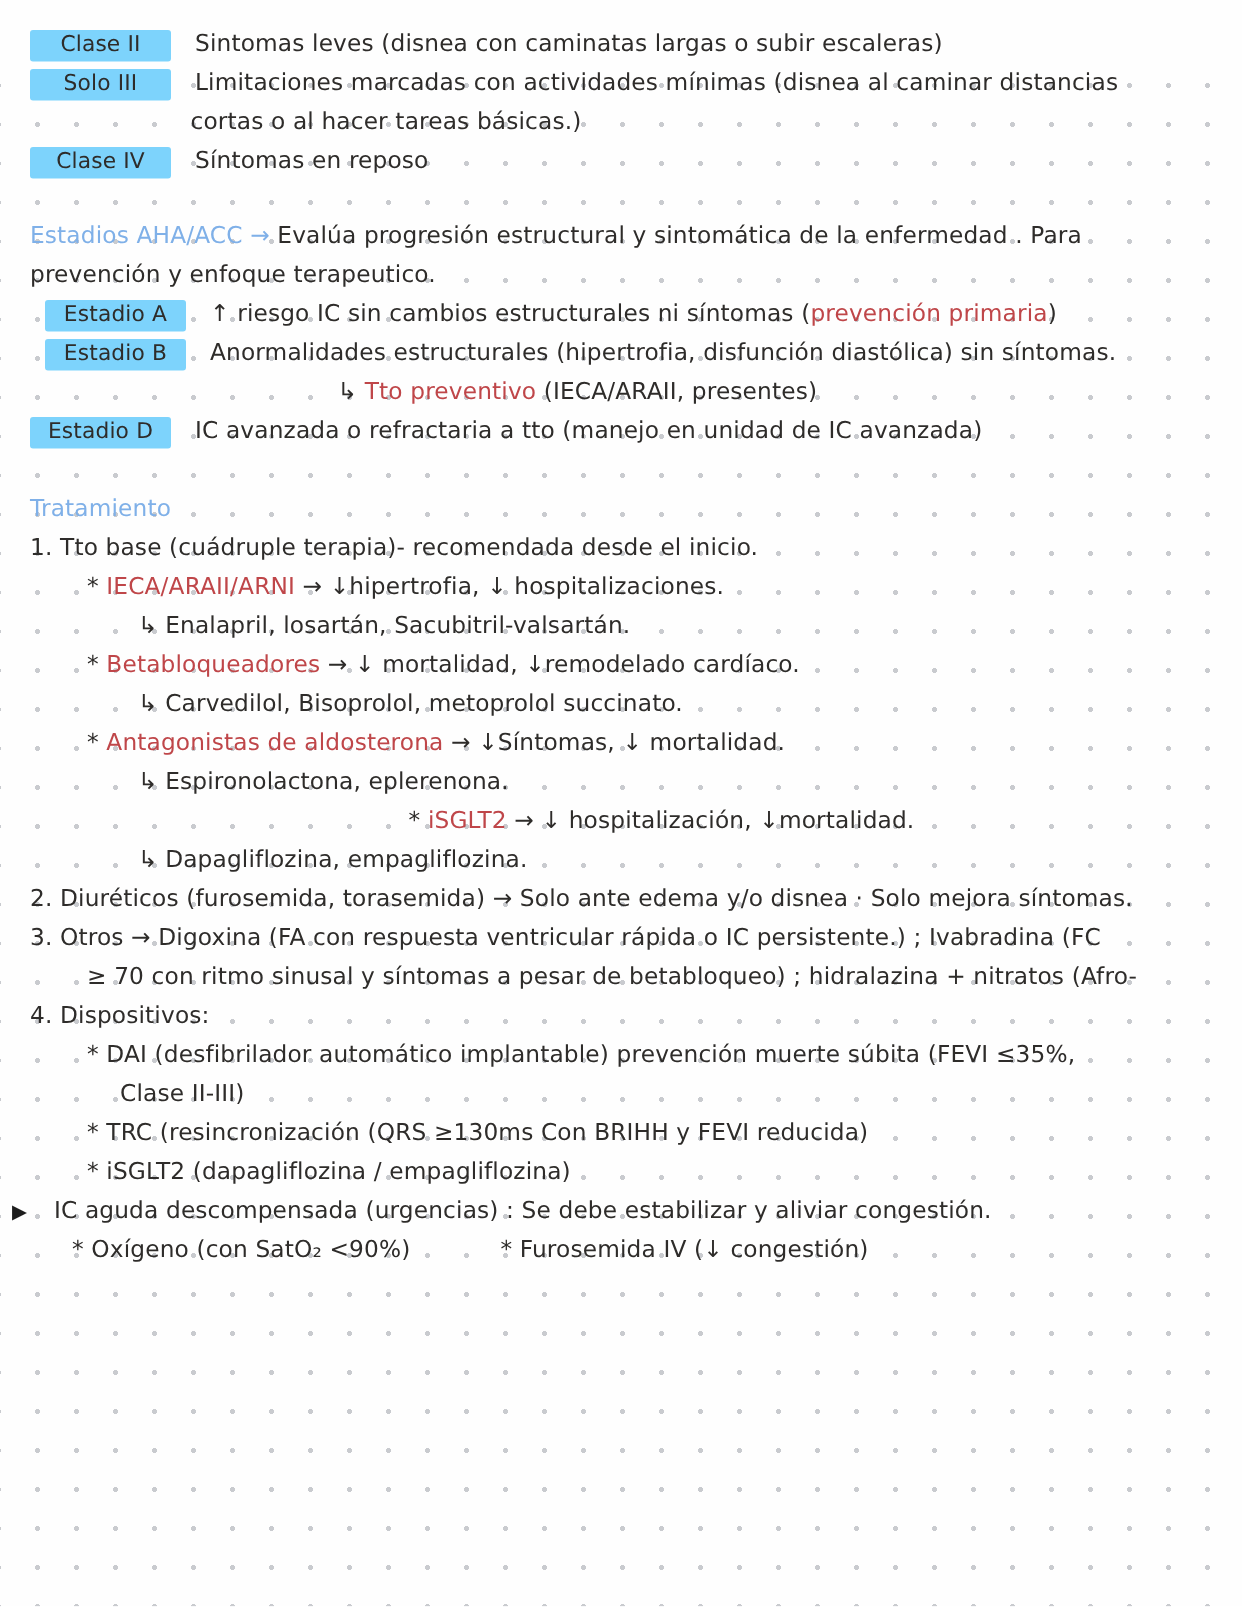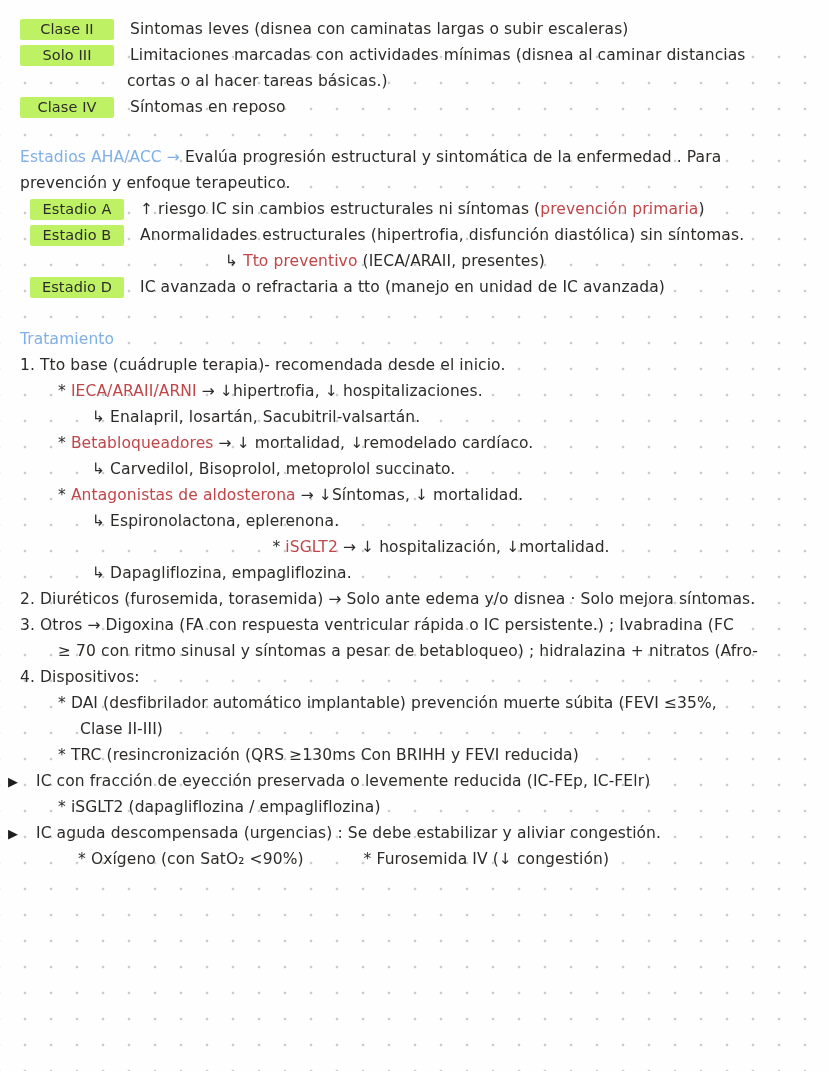--- a/index.html
+++ b/index.html
@@ -26,21 +26,21 @@
   }
   .line {
     height: 26px;
     line-height: 26px;
     white-space: nowrap;
     font-size: 15.5px;
     letter-spacing: 0.1px;
   }
   .chip {
     display: inline-block;
-    background: #bef264;
+    background: #7dd3fc;
     min-width: 94px;
     height: 21px;
     line-height: 21px;
     text-align: center;
     border-radius: 2px;
     margin-right: 16px;
     padding: 0 4px;
     font-size: 14.5px;
     box-sizing: border-box;
   }
@@ -63,36 +63,35 @@
   <div class="notes" id="notes">
       <div class="line"><span class="chip">Clase II</span><span class="seg c-ink">Sintomas leves (disnea con caminatas largas o subir escaleras)</span></div>
       <div class="line"><span class="chip">Solo III</span><span class="seg c-ink">Limitaciones marcadas con actividades mínimas (disnea al caminar distancias</span></div>
       <div class="line" style="margin-left: 107px;"><span class="seg c-ink">cortas o al hacer tareas básicas.)</span></div>
       <div class="line"><span class="chip">Clase IV</span><span class="seg c-ink">Síntomas en reposo</span></div>
       <div class="line" style="margin-top: 24px;"><span class="seg c-blue">Estadios AHA/ACC →</span><span class="seg c-ink"> Evalúa progresión estructural y sintomática de la enfermedad . Para</span></div>
       <div class="line"><span class="seg c-ink">prevención y enfoque terapeutico.</span></div>
       <div class="line" style="margin-left: 10px;"><span class="chip">Estadio A</span><span class="seg c-ink">↑ riesgo IC sin cambios estructurales ni síntomas (</span><span class="seg c-red">prevención primaria</span><span class="seg c-ink">)</span></div>
       <div class="line" style="margin-left: 10px;"><span class="chip">Estadio B</span><span class="seg c-ink">Anormalidades estructurales (hipertrofia, disfunción diastólica) sin síntomas.</span></div>
       <div class="line" style="margin-left: 205px;"><span class="seg c-ink">↳ </span><span class="seg c-red">Tto preventivo</span><span class="seg c-ink"> (IECA/ARAII, presentes)</span></div>
-      <div class="line" style="margin-left: 10px;"><span class="chip">Estadio D</span><span class="seg c-ink">IC avanzada o refractaria a tto (manejo en unidad de IC avanzada)</span></div>
+      <div class="line" style=""><span class="chip">Estadio D</span><span class="seg c-ink">IC avanzada o refractaria a tto (manejo en unidad de IC avanzada)</span></div>
       <div class="line" style="margin-top: 26px;"><span class="seg c-blue">Tratamiento</span></div>
       <div class="line"><span class="seg c-ink">1. Tto base (cuádruple terapia)- recomendada desde el inicio.</span></div>
       <div class="line" style="margin-left: 38px;"><span class="seg c-ink">* </span><span class="seg c-red">IECA/ARAII/ARNI</span><span class="seg c-ink"> → ↓hipertrofia, ↓ hospitalizaciones.</span></div>
       <div class="line" style="margin-left: 72px;"><span class="seg c-ink">↳ Enalapril, losartán, Sacubitril-valsartán.</span></div>
       <div class="line" style="margin-left: 38px;"><span class="seg c-ink">* </span><span class="seg c-red">Betabloqueadores</span><span class="seg c-ink"> → ↓ mortalidad, ↓remodelado cardíaco.</span></div>
       <div class="line" style="margin-left: 72px;"><span class="seg c-ink">↳ Carvedilol, Bisoprolol, metoprolol succinato.</span></div>
       <div class="line" style="margin-left: 38px;"><span class="seg c-ink">* </span><span class="seg c-red">Antagonistas de aldosterona</span><span class="seg c-ink"> → ↓Síntomas, ↓ mortalidad.</span></div>
       <div class="line" style="margin-left: 72px;"><span class="seg c-ink">↳ Espironolactona, eplerenona.</span></div>
       <div class="line" style="margin-left: 38px; text-align: center;"><span class="seg c-ink">* </span><span class="seg c-red">iSGLT2</span><span class="seg c-ink"> → ↓ hospitalización, ↓mortalidad.</span></div>
       <div class="line" style="margin-left: 72px;"><span class="seg c-ink">↳ Dapagliflozina, empagliflozina.</span></div>
       <div class="line"><span class="seg c-ink">2. Diuréticos (furosemida, torasemida) → Solo ante edema y/o disnea · Solo mejora síntomas.</span></div>
       <div class="line"><span class="seg c-ink">3. Otros → Digoxina (FA con respuesta ventricular rápida o IC persistente.) ; Ivabradina (FC</span></div>
       <div class="line" style="margin-left: 38px;"><span class="seg c-ink">≥ 70 con ritmo sinusal y síntomas a pesar de betabloqueo) ; hidralazina + nitratos (Afro-</span></div>
       <div class="line"><span class="seg c-ink">4. Dispositivos:</span></div>
       <div class="line" style="margin-left: 38px;"><span class="seg c-ink">* DAI (desfibrilador automático implantable) prevención muerte súbita (FEVI ≤35%,</span></div>
       <div class="line" style="margin-left: 60px;"><span class="seg c-ink">Clase II-III)</span></div>
       <div class="line" style="margin-left: 38px;"><span class="seg c-ink">* TRC (resincronización (QRS ≥130ms Con BRIHH y FEVI reducida)</span></div>
-      <div class="line" style="margin-left: -12px;"><span class="marker">▶</span><span class="seg c-ink">IC con fracción de eyección preservada o levemente reducida (IC-FEp, IC-FElr)</span></div>
       <div class="line" style="margin-left: 38px;"><span class="seg c-ink">* iSGLT2 (dapagliflozina / empagliflozina)</span></div>
       <div class="line" style="margin-left: -12px;"><span class="marker">▶</span><span class="seg c-ink">IC aguda descompensada (urgencias) : Se debe estabilizar y aliviar congestión.</span></div>
-      <div class="line" style="margin-left: 58px;"><span class="seg c-ink">* Oxígeno (con SatO₂ &lt;90%)</span><span class="seg c-ink" style="margin-left: 60px;">* Furosemida IV (↓ congestión)</span></div>
+      <div class="line" style="margin-left: 28px;"><span class="seg c-ink">* Oxígeno (con SatO₂ &lt;90%)</span><span class="seg c-ink" style="margin-left: 60px;">* Furosemida IV (↓ congestión)</span></div>
     </div>
 </div>
 
 </body></html>

